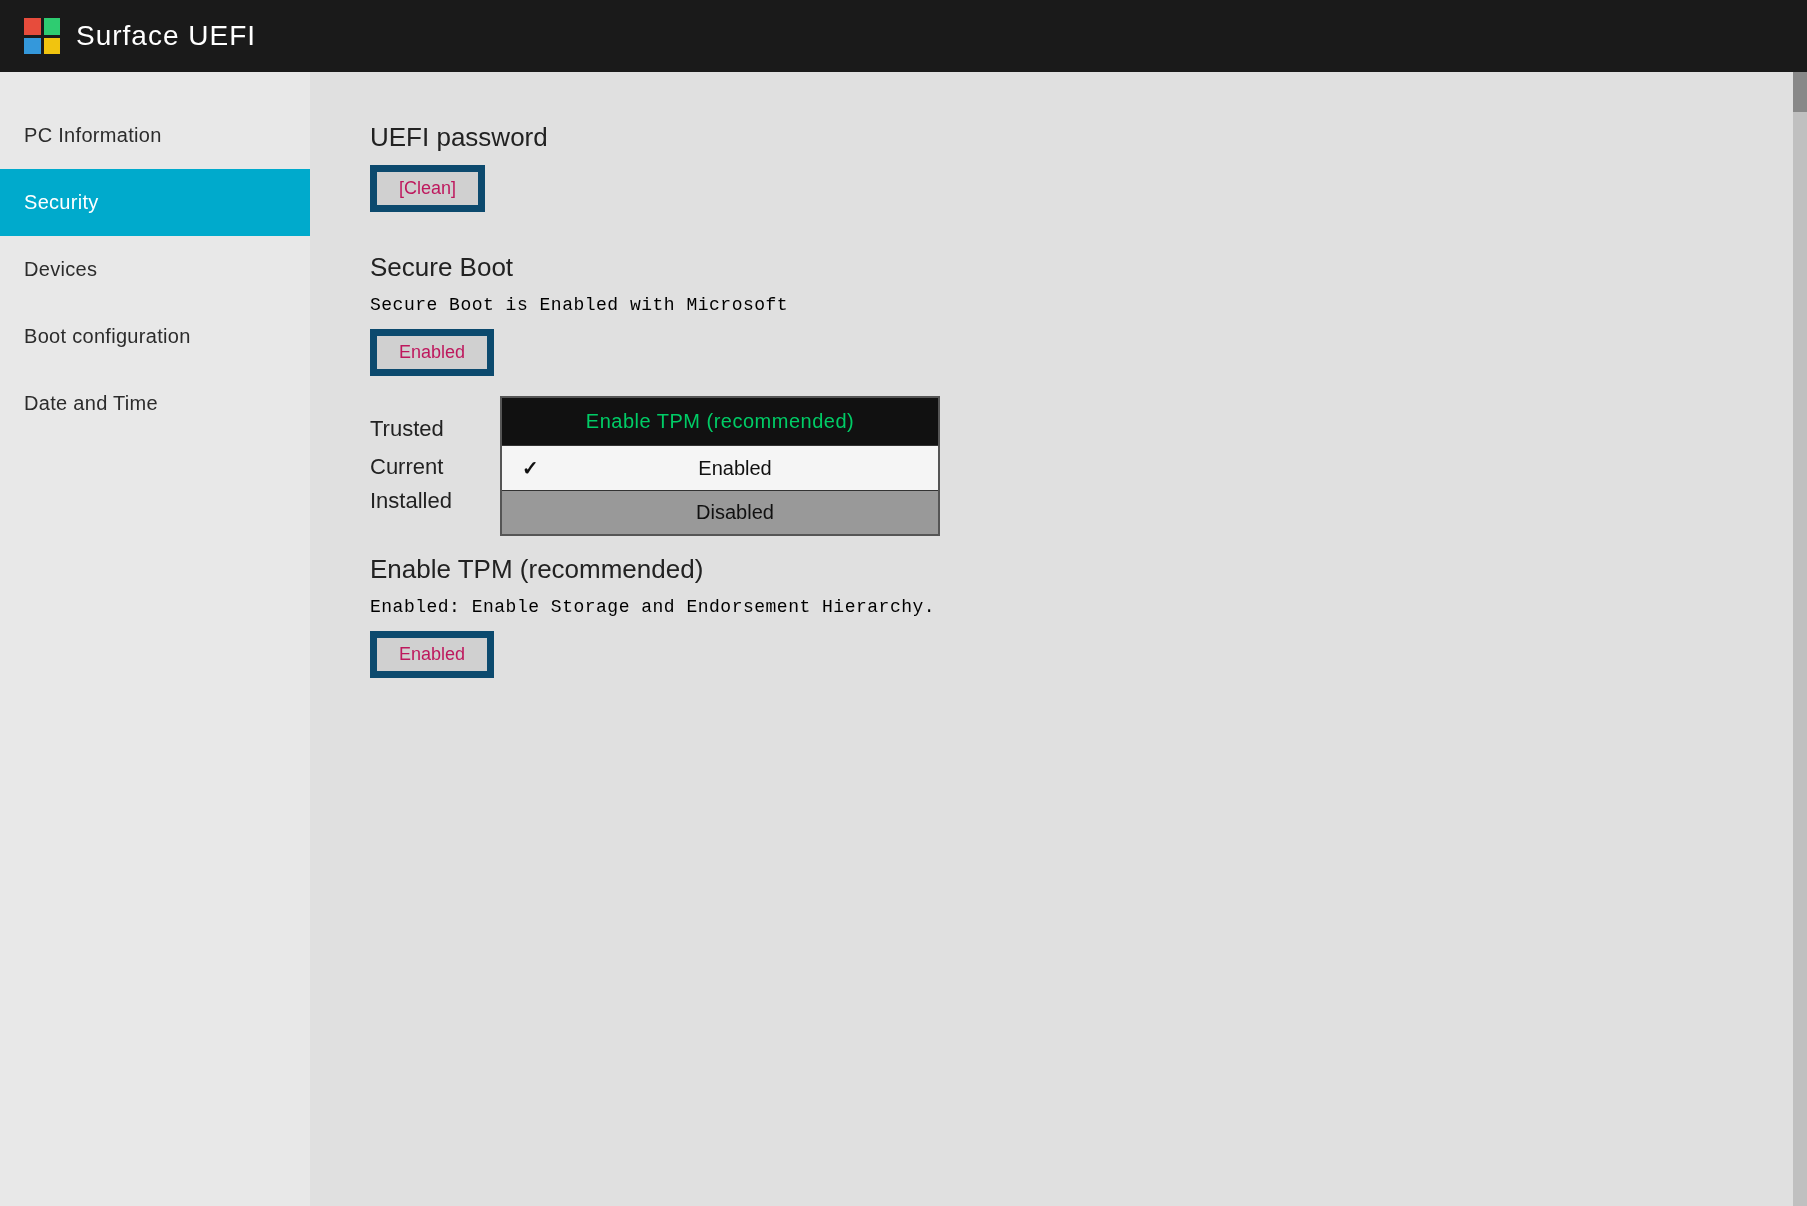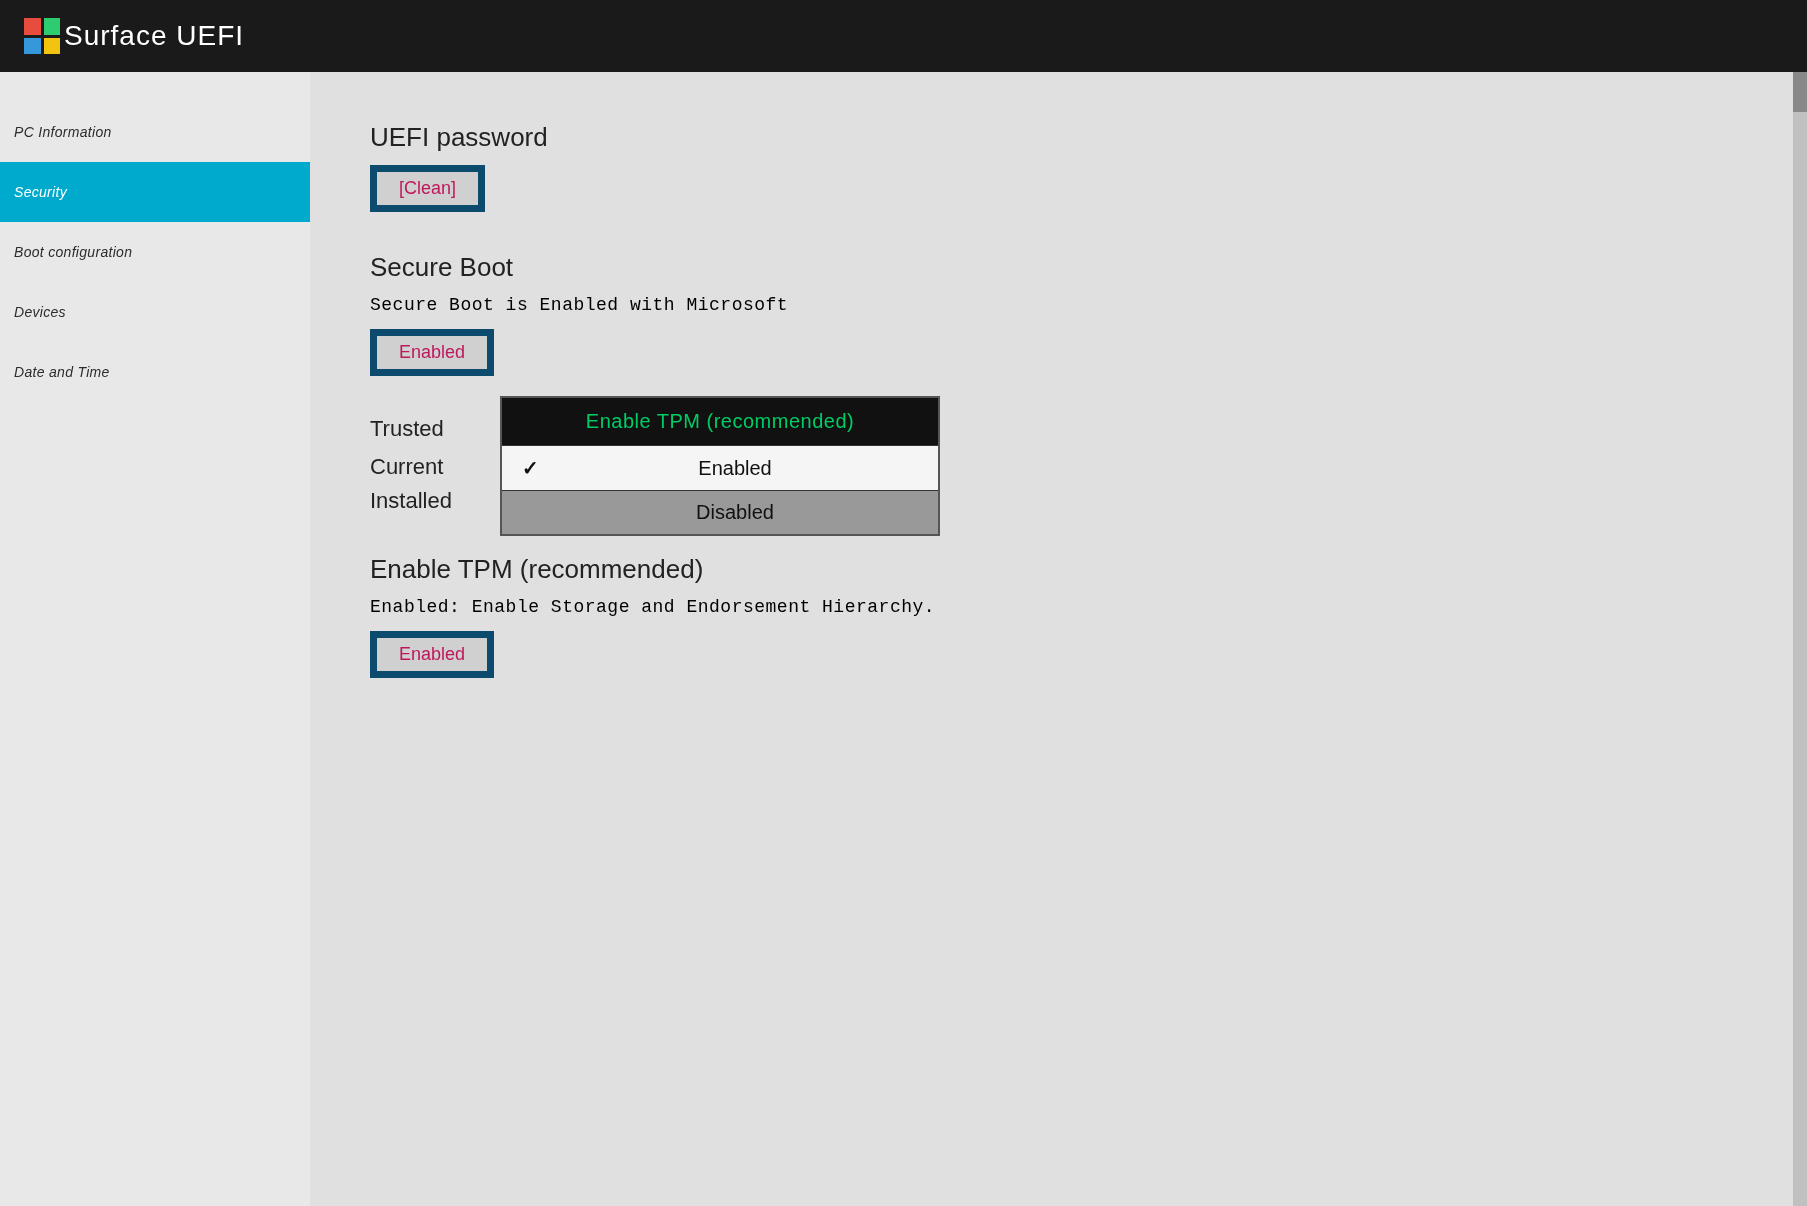--- a/index.html
+++ b/index.html
@@ -15,21 +15,21 @@
       font-family: 'Segoe UI', Arial, sans-serif;
       overflow: hidden;
     }
 
     .header {
       background-color: #1a1a1a;
       height: 72px;
       display: flex;
       align-items: center;
       padding: 11px 24px;
-      gap: 4px;
+      gap: 16px;
     }
 
     .windows-logo {
       display: grid;
       grid-template-columns: 1fr 1fr;
       grid-template-rows: 1fr 1fr;
       width: 36px;
       height: 36px;
       gap: 3px;
     }
@@ -52,26 +52,25 @@
     }
 
     .sidebar {
       width: 310px;
       background-color: #e8e8e8;
       padding-top: 30px;
       flex-shrink: 0;
     }
 
     .sidebar-item {
-      padding: 22px 14px;
-      font-size: 14px;
+      padding: 22px 24px;
+      font-size: 20px;
       color: #2c2c2c;
       cursor: pointer;
       letter-spacing: 0.3px;
-      font-style: italic;
     }
 
     .sidebar-item.active {
       background-color: #00aacc;
       color: #ffffff;
     }
 
     .content {
       flex: 1;
       background-color: #e0e0e0;
@@ -214,24 +213,24 @@
 
 <div class="main-layout">
   <div class="sidebar">
     <div class="sidebar-item">
       <span>PC Information</span>
     </div>
     <div class="sidebar-item active">
       <span>Security</span>
     </div>
     <div class="sidebar-item">
+      <span>Devices</span>
+    </div>
+    <div class="sidebar-item">
       <span>Boot configuration</span>
-    </div>
-    <div class="sidebar-item">
-      <span>Devices</span>
     </div>
     <div class="sidebar-item">
       <span>Date and Time</span>
     </div>
   </div>
 
   <div class="content">
 
     <div class="section">
       <div class="section-title">UEFI password</div>

